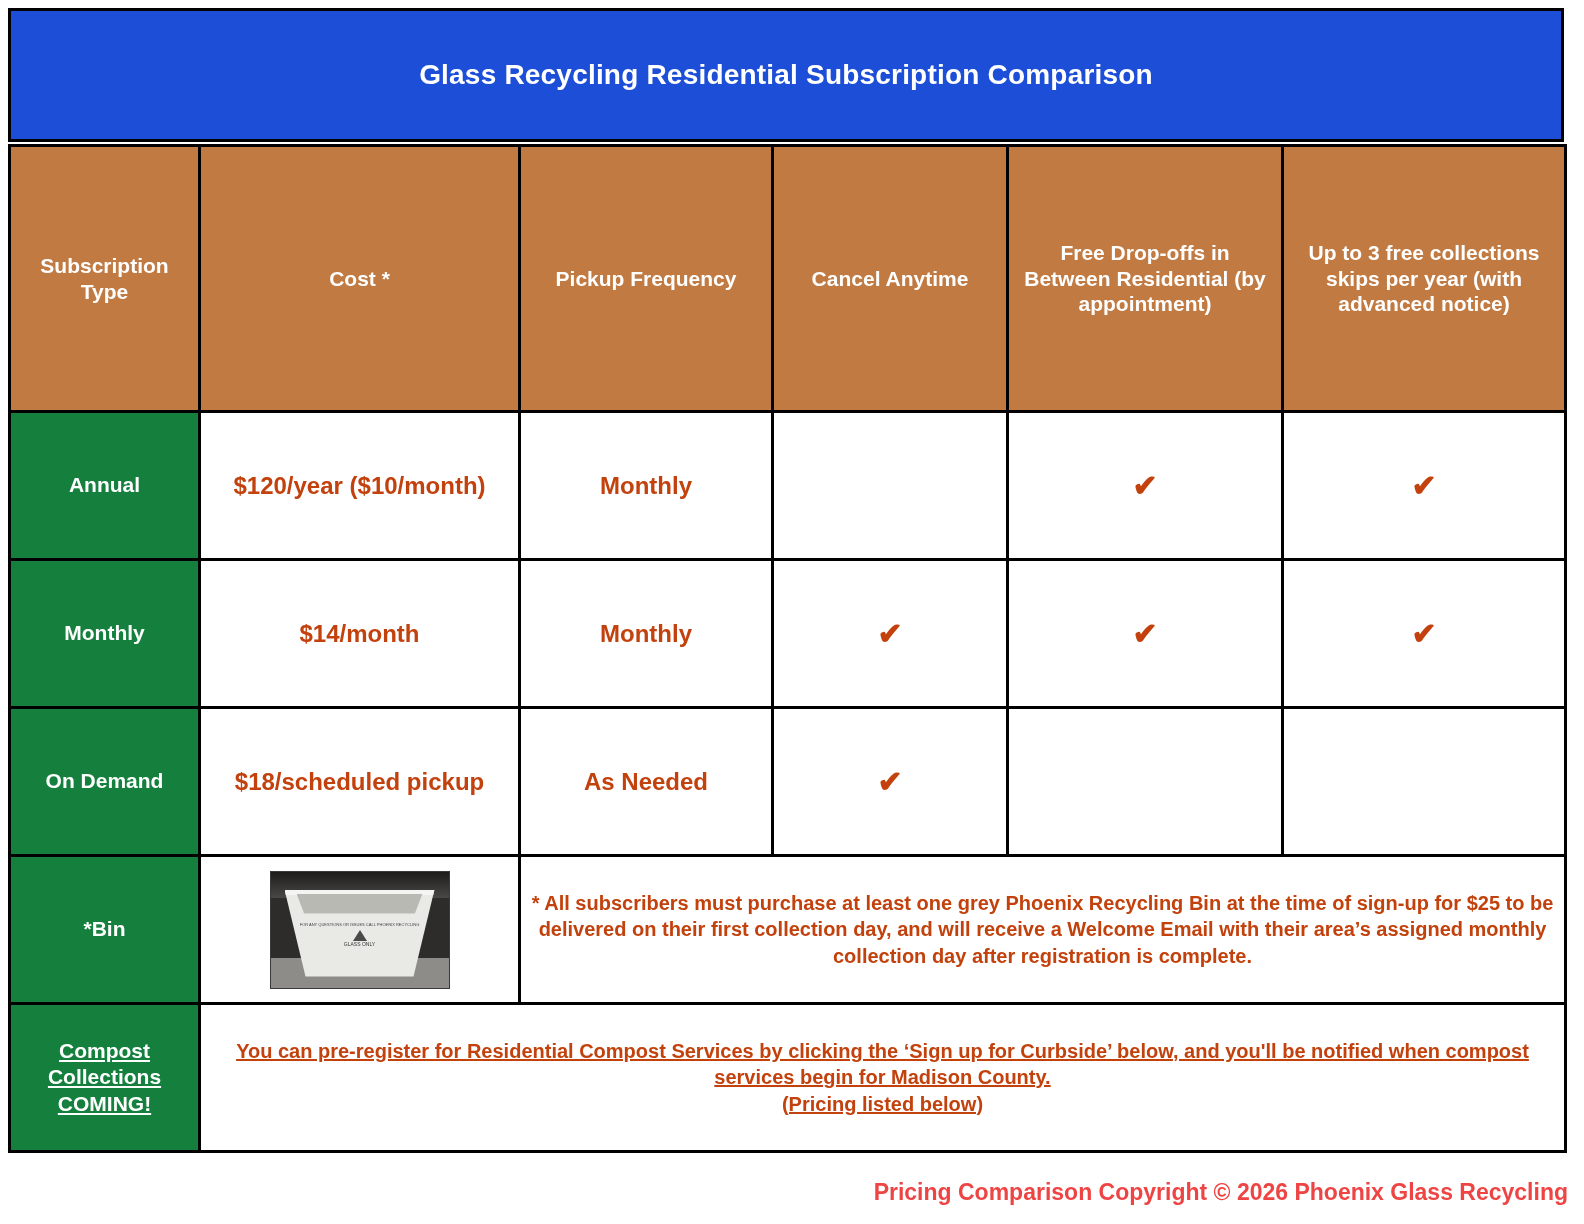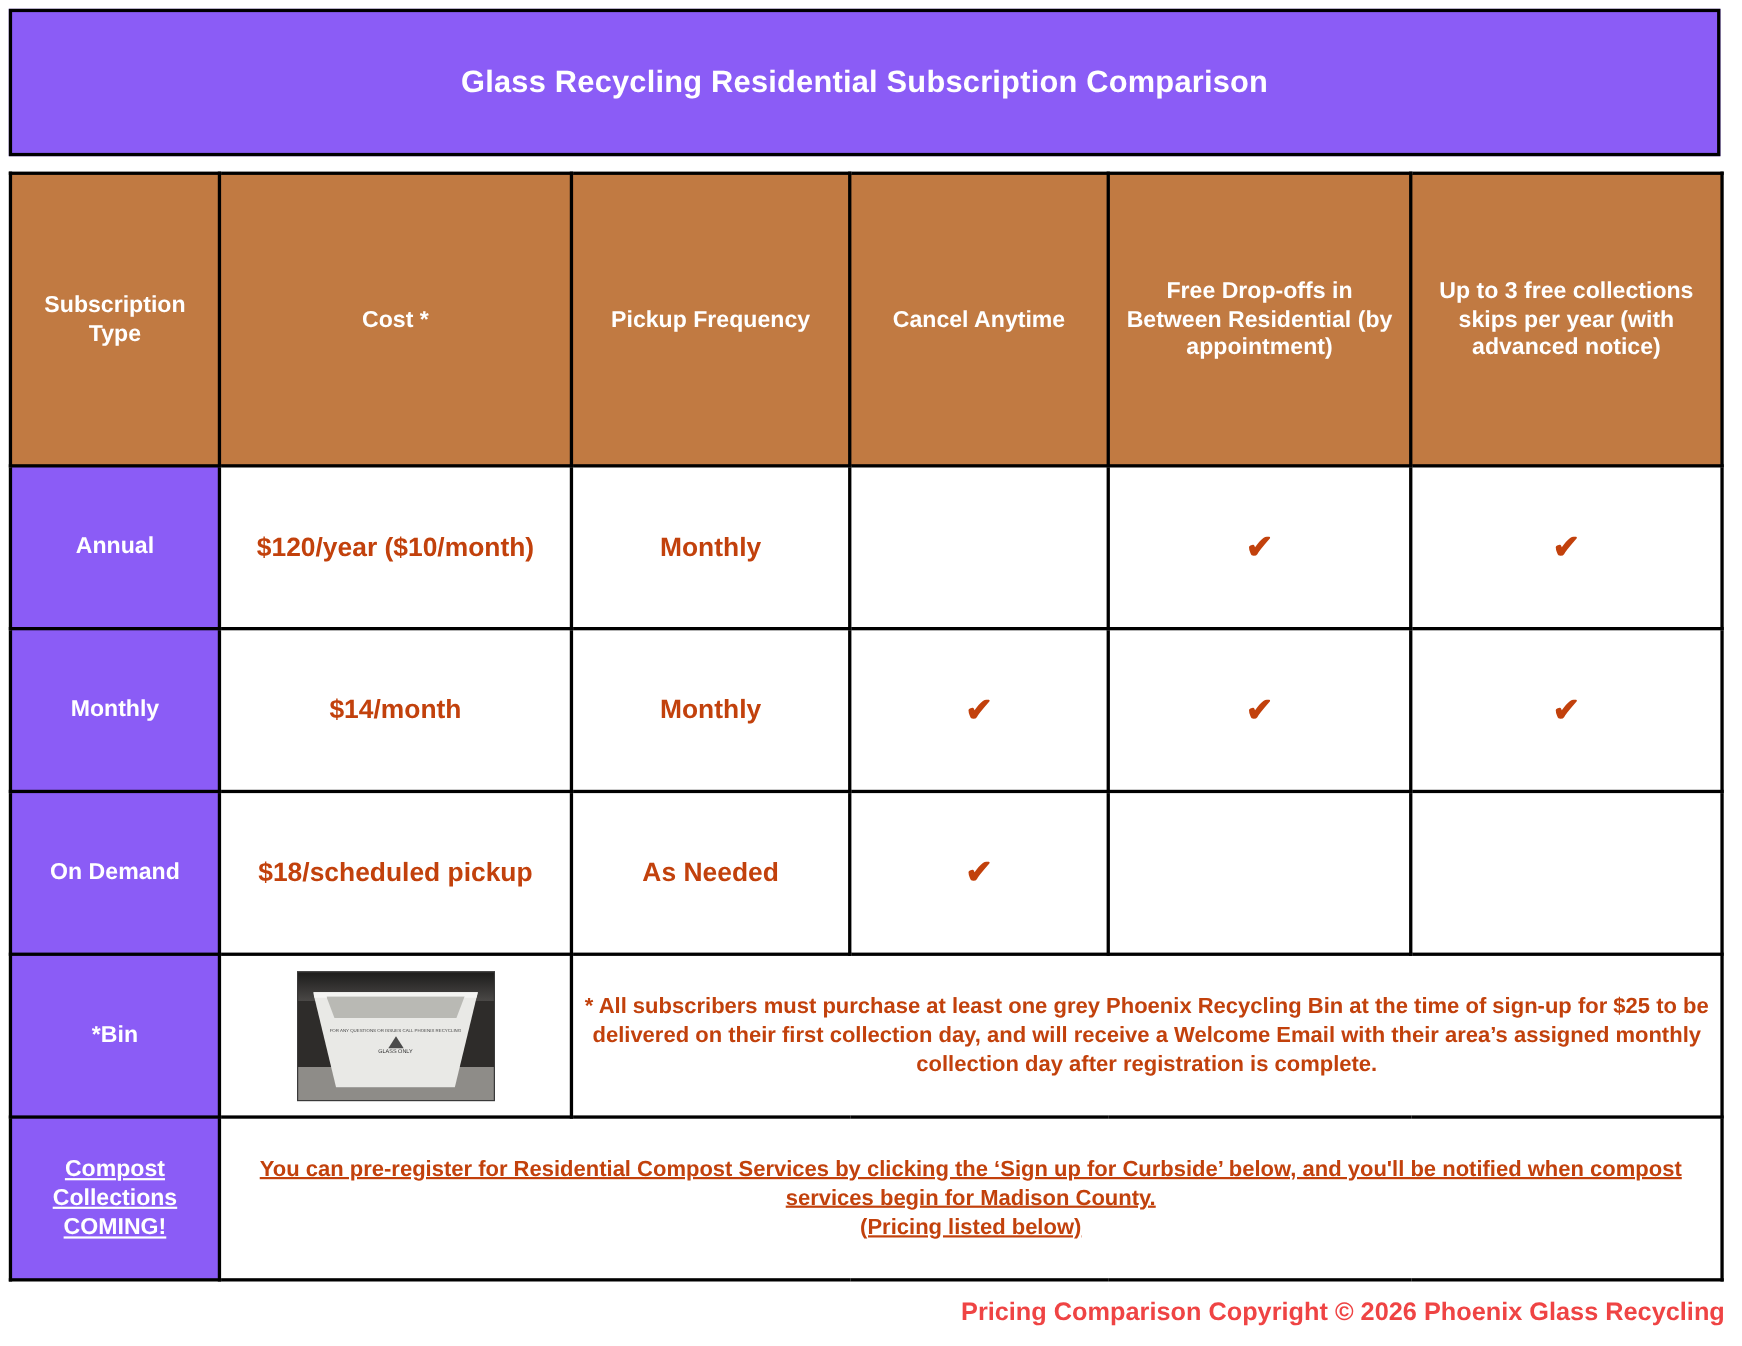--- a/index.html
+++ b/index.html
@@ -19,59 +19,59 @@
     width: 1584px;
     height: 1224px;
     box-sizing: border-box;
   }
   .banner {
     position: absolute;
     left: 8px;
     top: 8px;
     width: 1556px;
     height: 134px;
-    background: #8b5cf6;
+    background: #1d4ed8;
     border: 3px solid #000000;
     box-sizing: border-box;
     display: flex;
     align-items: center;
     justify-content: center;
   }
   .banner-title {
     color: #ffffff;
     font-size: 28px;
     font-weight: bold;
     letter-spacing: 0.2px;
     text-align: center;
   }
   table.comparison {
     position: absolute;
     left: 8px;
-    top: 156px;
+    top: 144px;
     width: 1556px;
     border-collapse: collapse;
     table-layout: fixed;
   }
   table.comparison td, table.comparison th {
     border: 3px solid #000000;
     box-sizing: border-box;
     padding: 4px 6px;
     vertical-align: middle;
     text-align: center;
   }
   .hdr {
     background: #c17a42;
     color: #ffffff;
     font-size: 21px;
     font-weight: bold;
     line-height: 1.22;
     height: 266px;
   }
   .rowlabel {
-    background: #8b5cf6;
+    background: #15803d;
     color: #ffffff;
     font-size: 21px;
     font-weight: bold;
     line-height: 1.25;
   }
   .cell {
     background: #ffffff;
     color: #c2410c;
     font-size: 24px;
     font-weight: bold;

